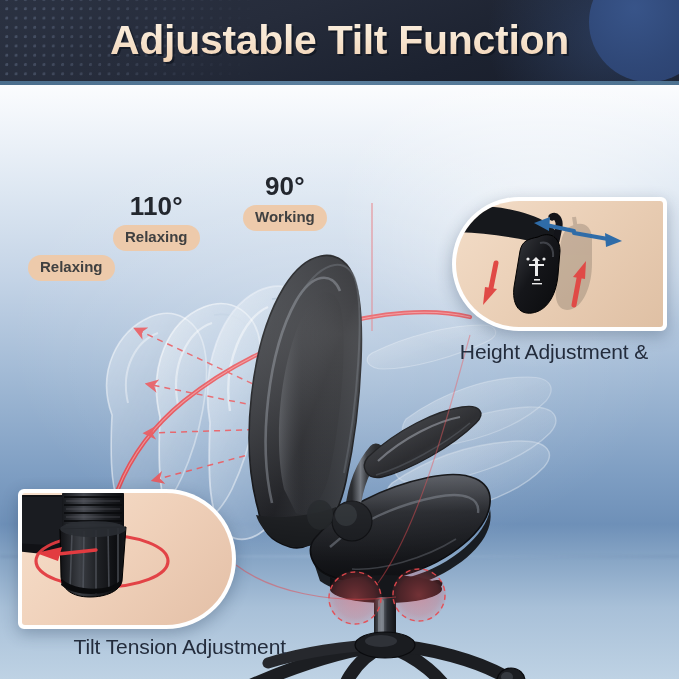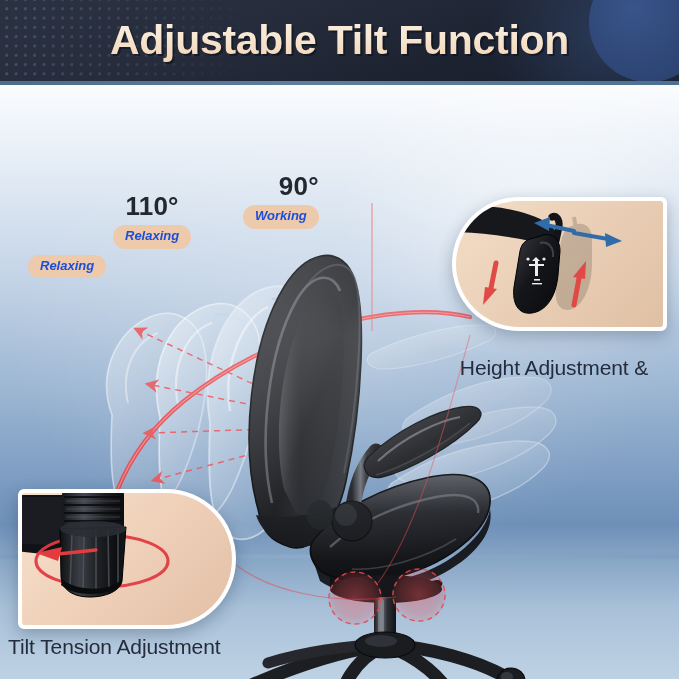--- a/index.html
+++ b/index.html
@@ -72,27 +72,26 @@
   }
 
   
   .angle{position:absolute;text-align:center;}
   .angle .deg{
     font-size:26px;font-weight:bold;color:#23272e;line-height:1.05;
     letter-spacing:.2px;
   }
   .angle .pill{
     display:inline-block;margin-top:5px;padding:3px 12px 4px;border-radius:14px;
-    background:#edcaab;color:#1d4ed8;font-size:13px;font-weight:bold;line-height:1.25;
+    background:#edcaab;color:#404040;font-size:15px;font-weight:bold;line-height:1.25;
     white-space:nowrap;
-    font-style:italic;
   }
   #angle-130{left:28px;top:165px;}
   #angle-110{left:113px;top:108px;}
-  #angle-90{left:243px;top:88px;text-align:right;}
+  #angle-90{left:243px;top:88px;}
 
   
   .inset{
     position:absolute;background:#fff;overflow:hidden;
     box-shadow:0 5px 16px rgba(35,55,85,.32);
   }
   .inset-media{position:absolute;inset:4px;overflow:hidden;}
 
   
   #inset-height{
@@ -107,22 +106,22 @@
     left:18px;top:404px;width:218px;height:140px;
     border-radius:6px 70px 70px 6px;
   }
   #inset-tension .inset-media{border-radius:3px 67px 67px 3px;
     background:linear-gradient(135deg,#f7e0cc 0%,#efd0b9 50%,#e3bfa6 100%);}
 
   .caption{
     position:absolute;color:#232c3c;font-size:21px;line-height:1.17;
     letter-spacing:-.1px;
   }
-  #caption-height{left:432px;top:271px;width:244px;text-align:center;}
-  #caption-tension{left:8px;top:550px;width:262px;text-align:left;}
+  #caption-height{left:432px;top:255px;width:244px;text-align:center;}
+  #caption-tension{left:24px;top:550px;width:262px;text-align:right;}
 
   
   .art{position:absolute;left:0;top:0;width:679px;height:594px;}
 </style>
 </head>
 <body>
 
 <div class="page">
 
   <div class="header">

